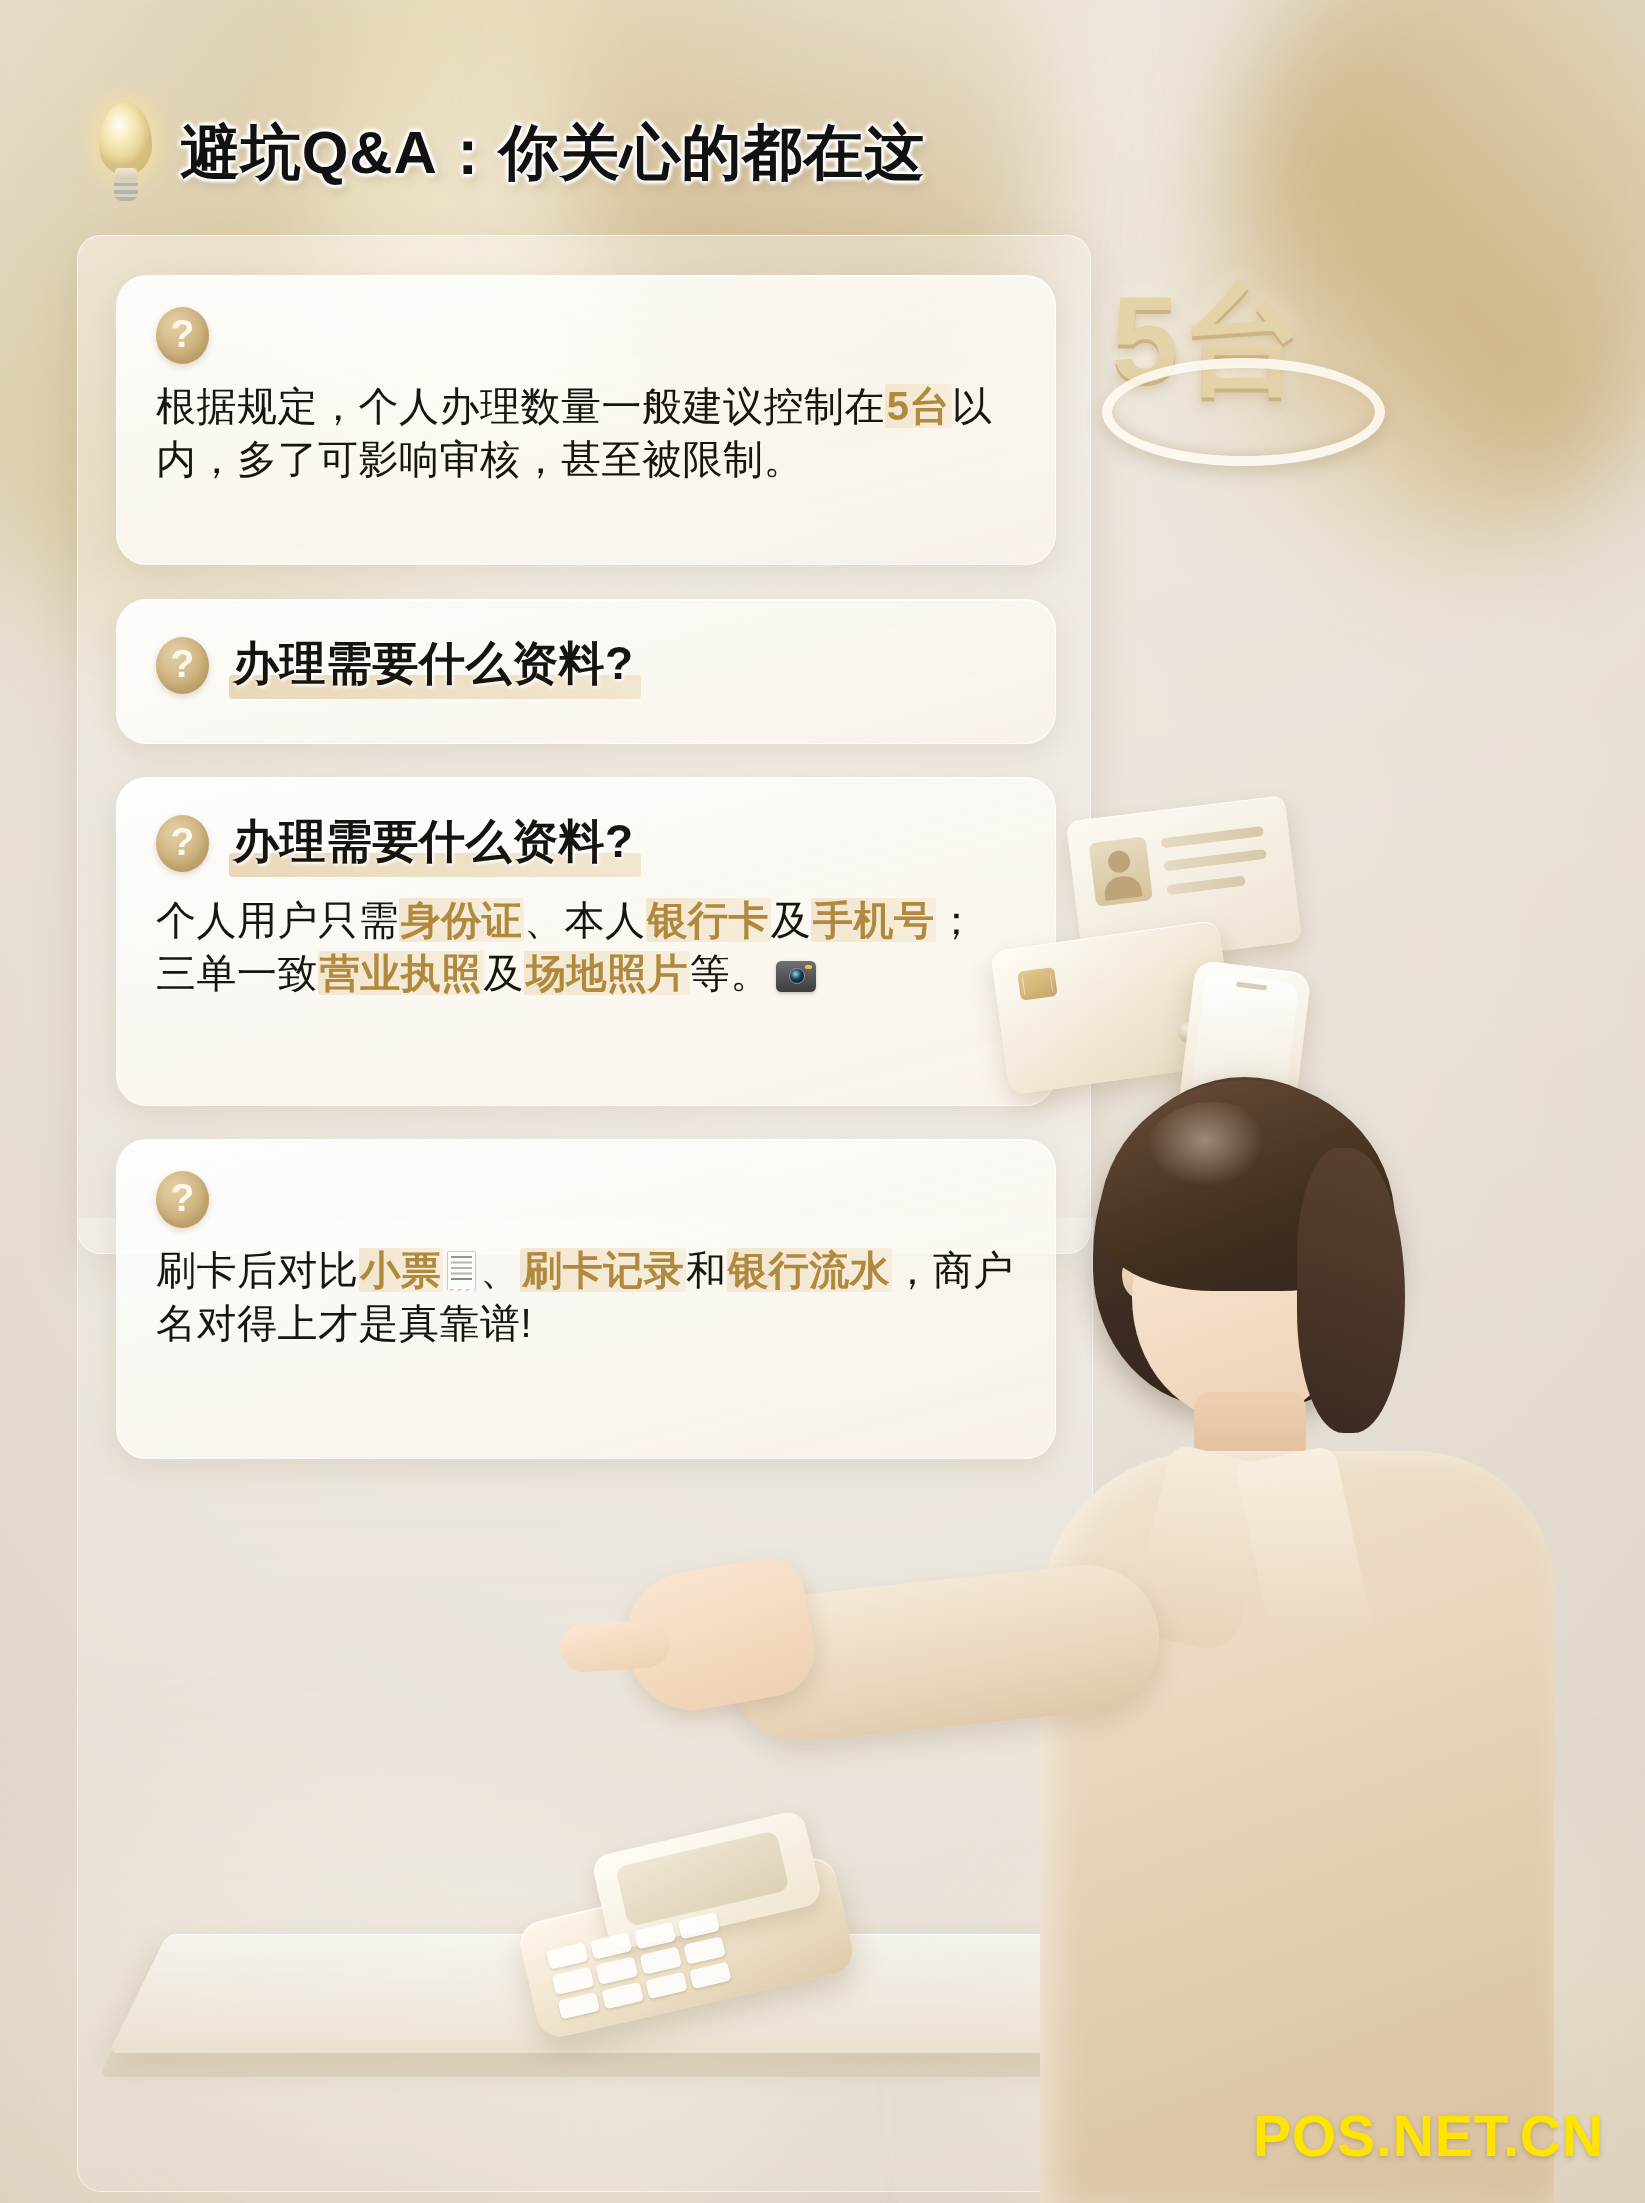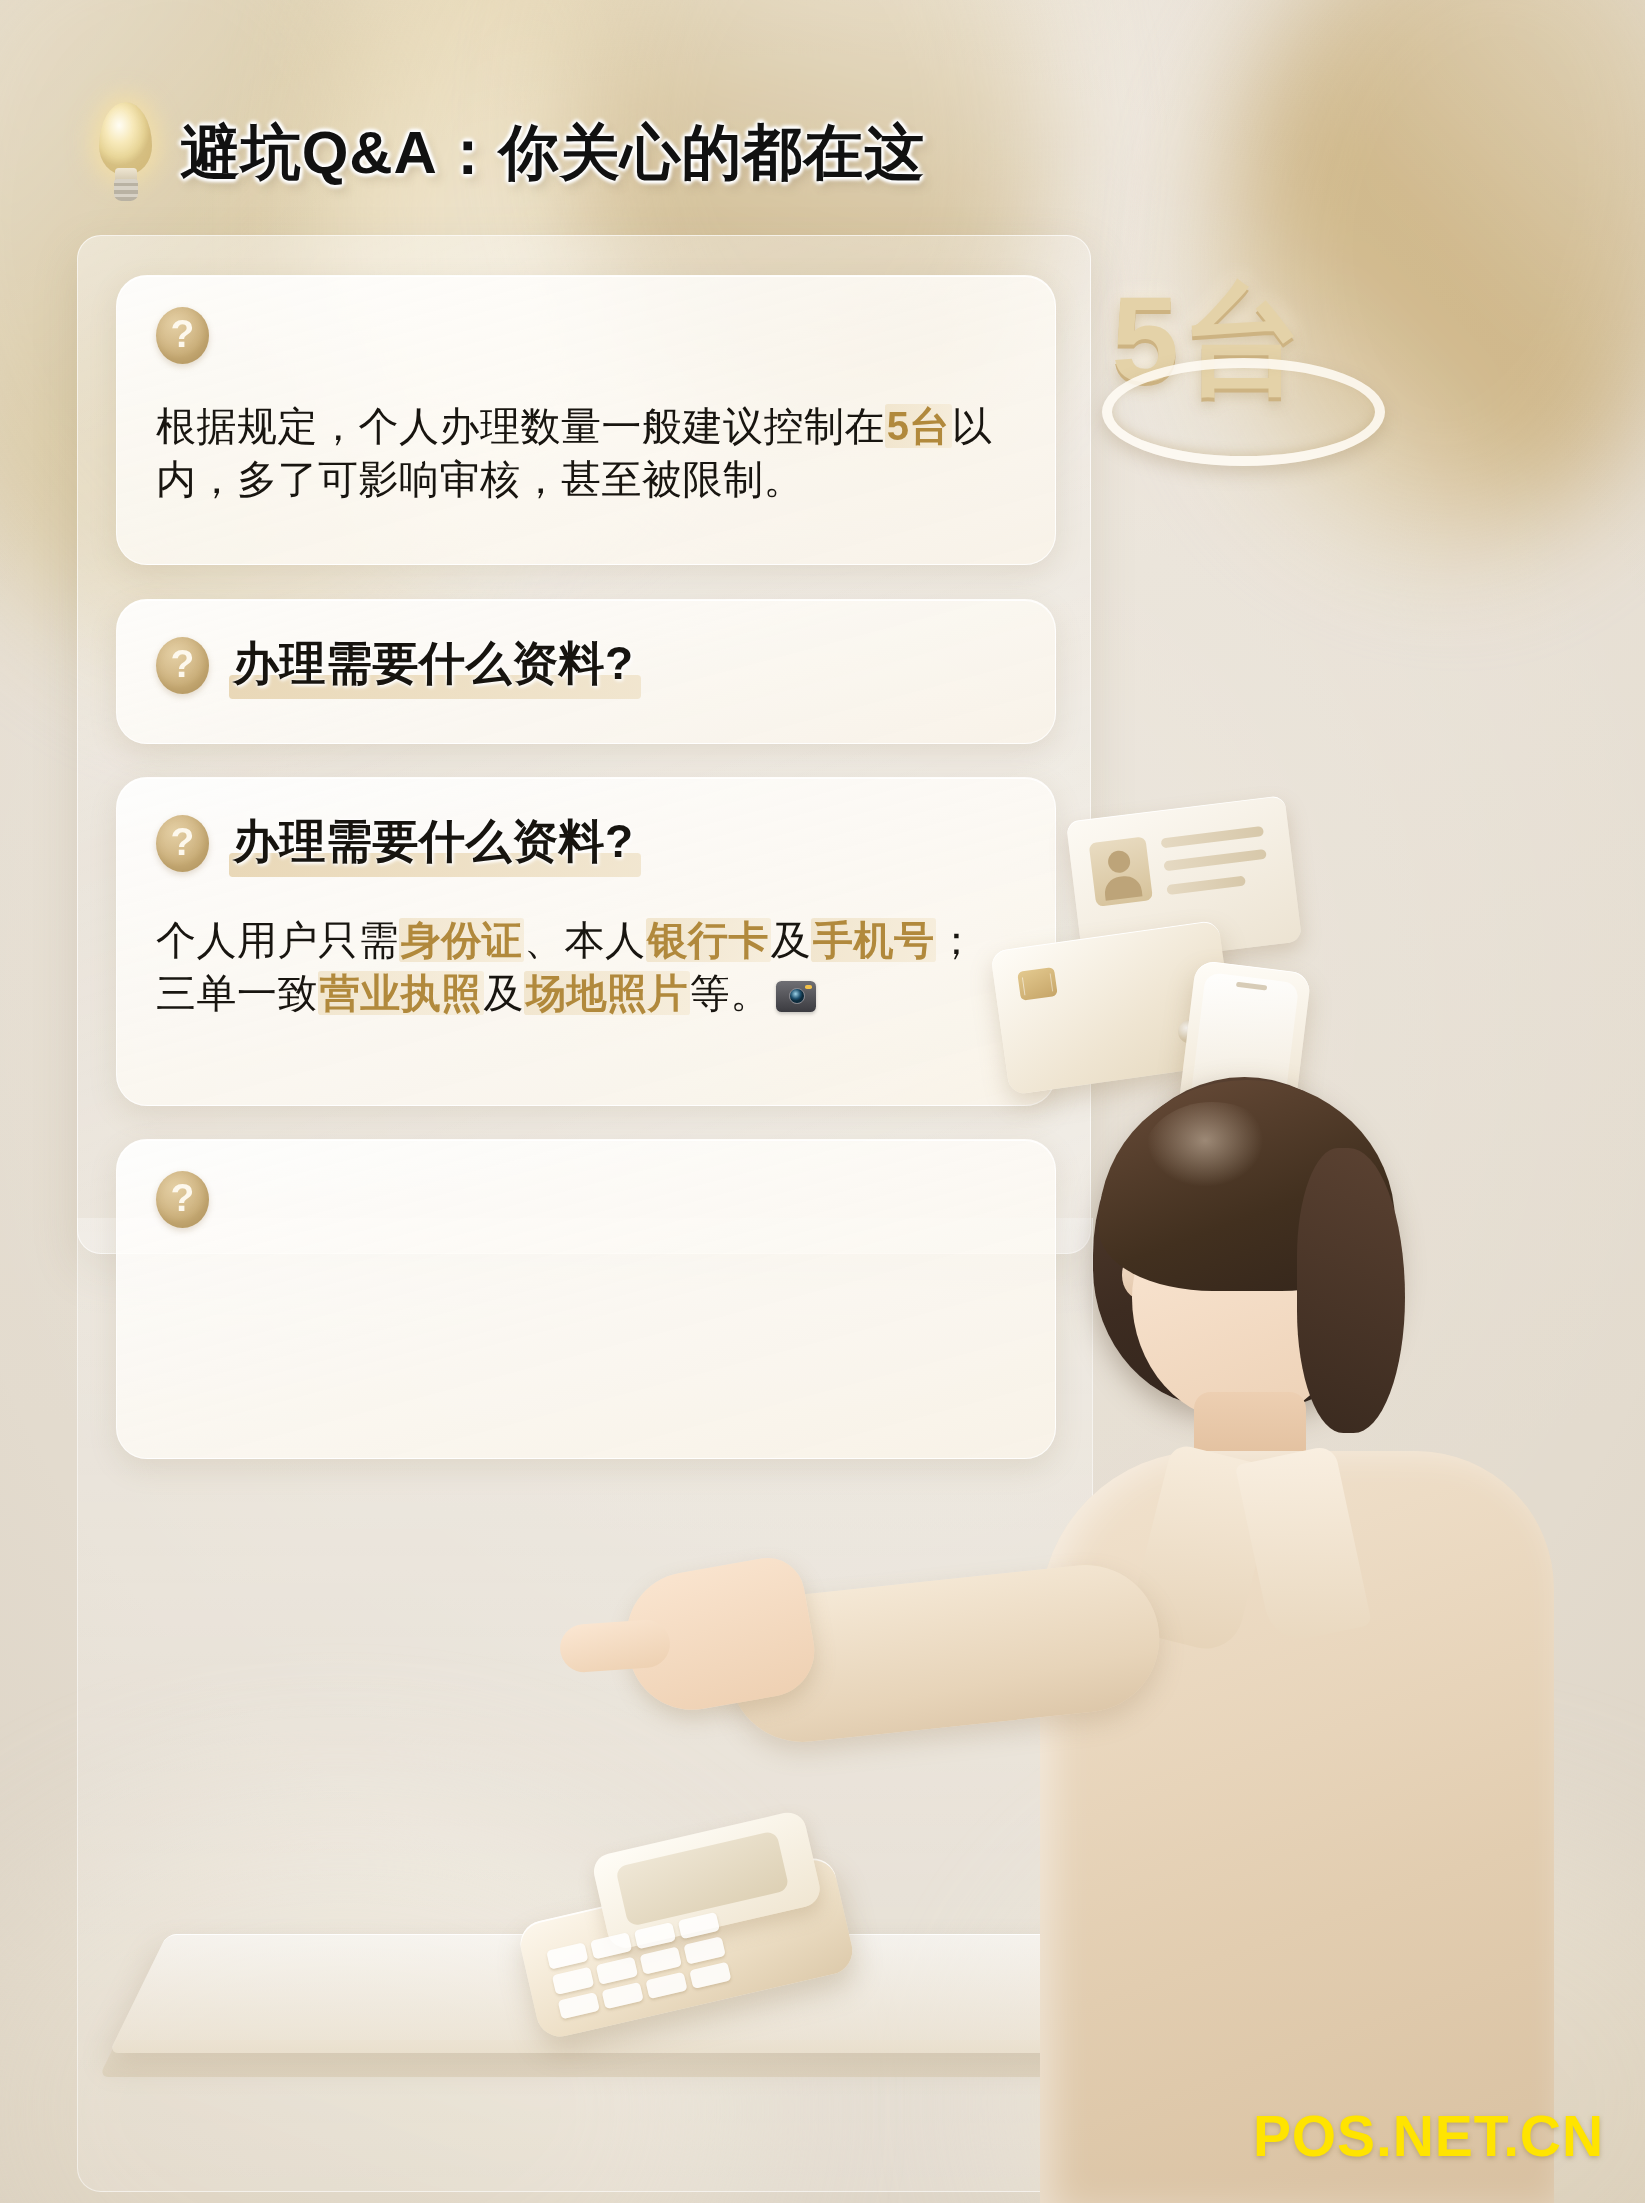--- a/index.html
+++ b/index.html
@@ -116,21 +116,21 @@
     padding:1.8px 9.2px 5.5px 5.5px;
     text-shadow:0 0 1.8px #fff, 0 0 4.6px #fff, 1.8px 1.8px 3.7px rgba(255,255,255,.9);
   }
   .q-text::before{
     content:""; position:absolute; left:1.8px; right:1.8px; bottom:1.8px; height:24px;
     background:linear-gradient(90deg, rgba(232,214,180,.95), rgba(238,224,196,.75));
     border-radius:3.7px; z-index:-1;
   }
 
   .a-text{
-    margin-top:36px; font-size:40px; line-height:1.33; color:#181510;
+    margin-top:16px; font-size:40px; line-height:1.33; color:#181510;
     letter-spacing:0.5px; font-weight:500;
   }
   .a-text .hl{
     color:#b1893c; font-weight:bold;
     background:linear-gradient(90deg, rgba(240,227,201,.85), rgba(244,233,211,.7));
     border-radius:2.8px; padding:0 1.8px;
   }
   .a-text .plain{ color:#181510; }
 
   
@@ -434,20 +434,21 @@
     <div class="q-badge">?</div>
     <div class="q-text">办理需要什么资料?</div>
   </div>
   <div class="a-text"><span class="plain">个人用户只需</span><span class="hl">身份证</span><span class="plain">、本人</span><span class="hl">银行卡</span><span class="plain">及</span><span class="hl">手机号</span><span class="plain">；</span><span class="plain">三单一致</span><span class="hl">营业执照</span><span class="plain">及</span><span class="hl">场地照片</span><span class="plain">等。</span><span class="camera"></span></div>
 </div>
 
 <div class="card" id="card-3">
   <div class="q-row">
     <div class="q-badge">?</div>
   </div>
+  <div class="a-text"><span class="plain">刷卡后对比</span><span class="hl">小票</span><span class="receipt"></span><span class="plain">、</span><span class="hl">刷卡记录</span><span class="plain">和</span><span class="hl">银行流水</span><span class="plain">，</span><span class="plain">商户名对得上才是真靠谱!</span></div>
 </div>
 
 <div id="desk"></div>
 <div id="desk-front"></div>
 <div id="pos">
   <div class="slab"></div>
   <div class="head"></div>
   <div class="screen"></div>
   <div class="keys">
       <i></i>

